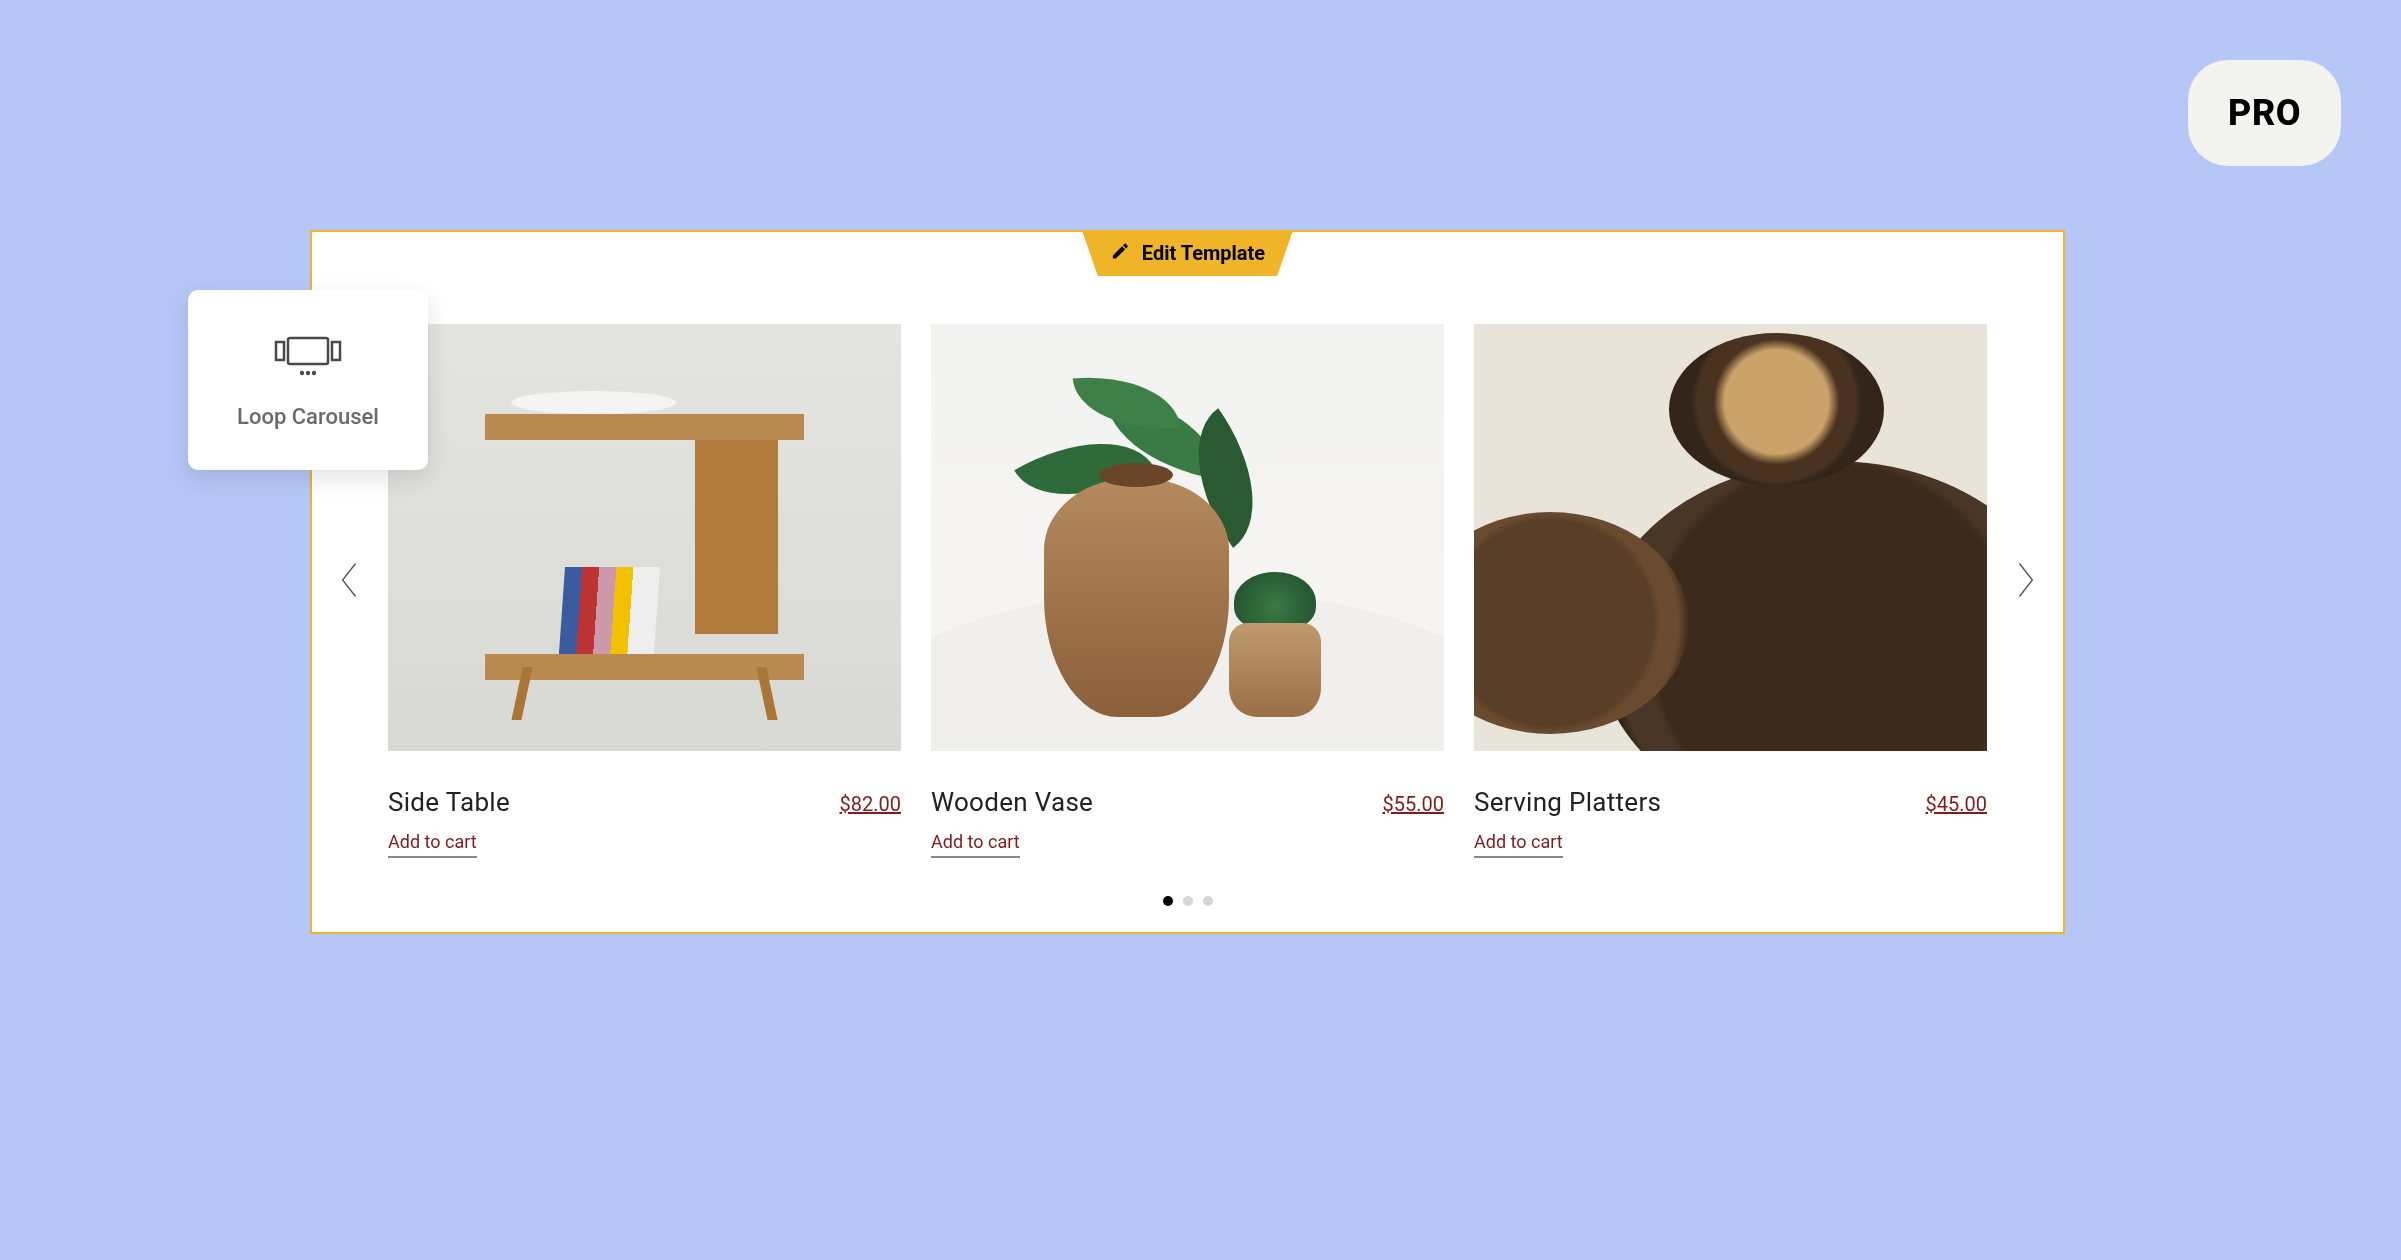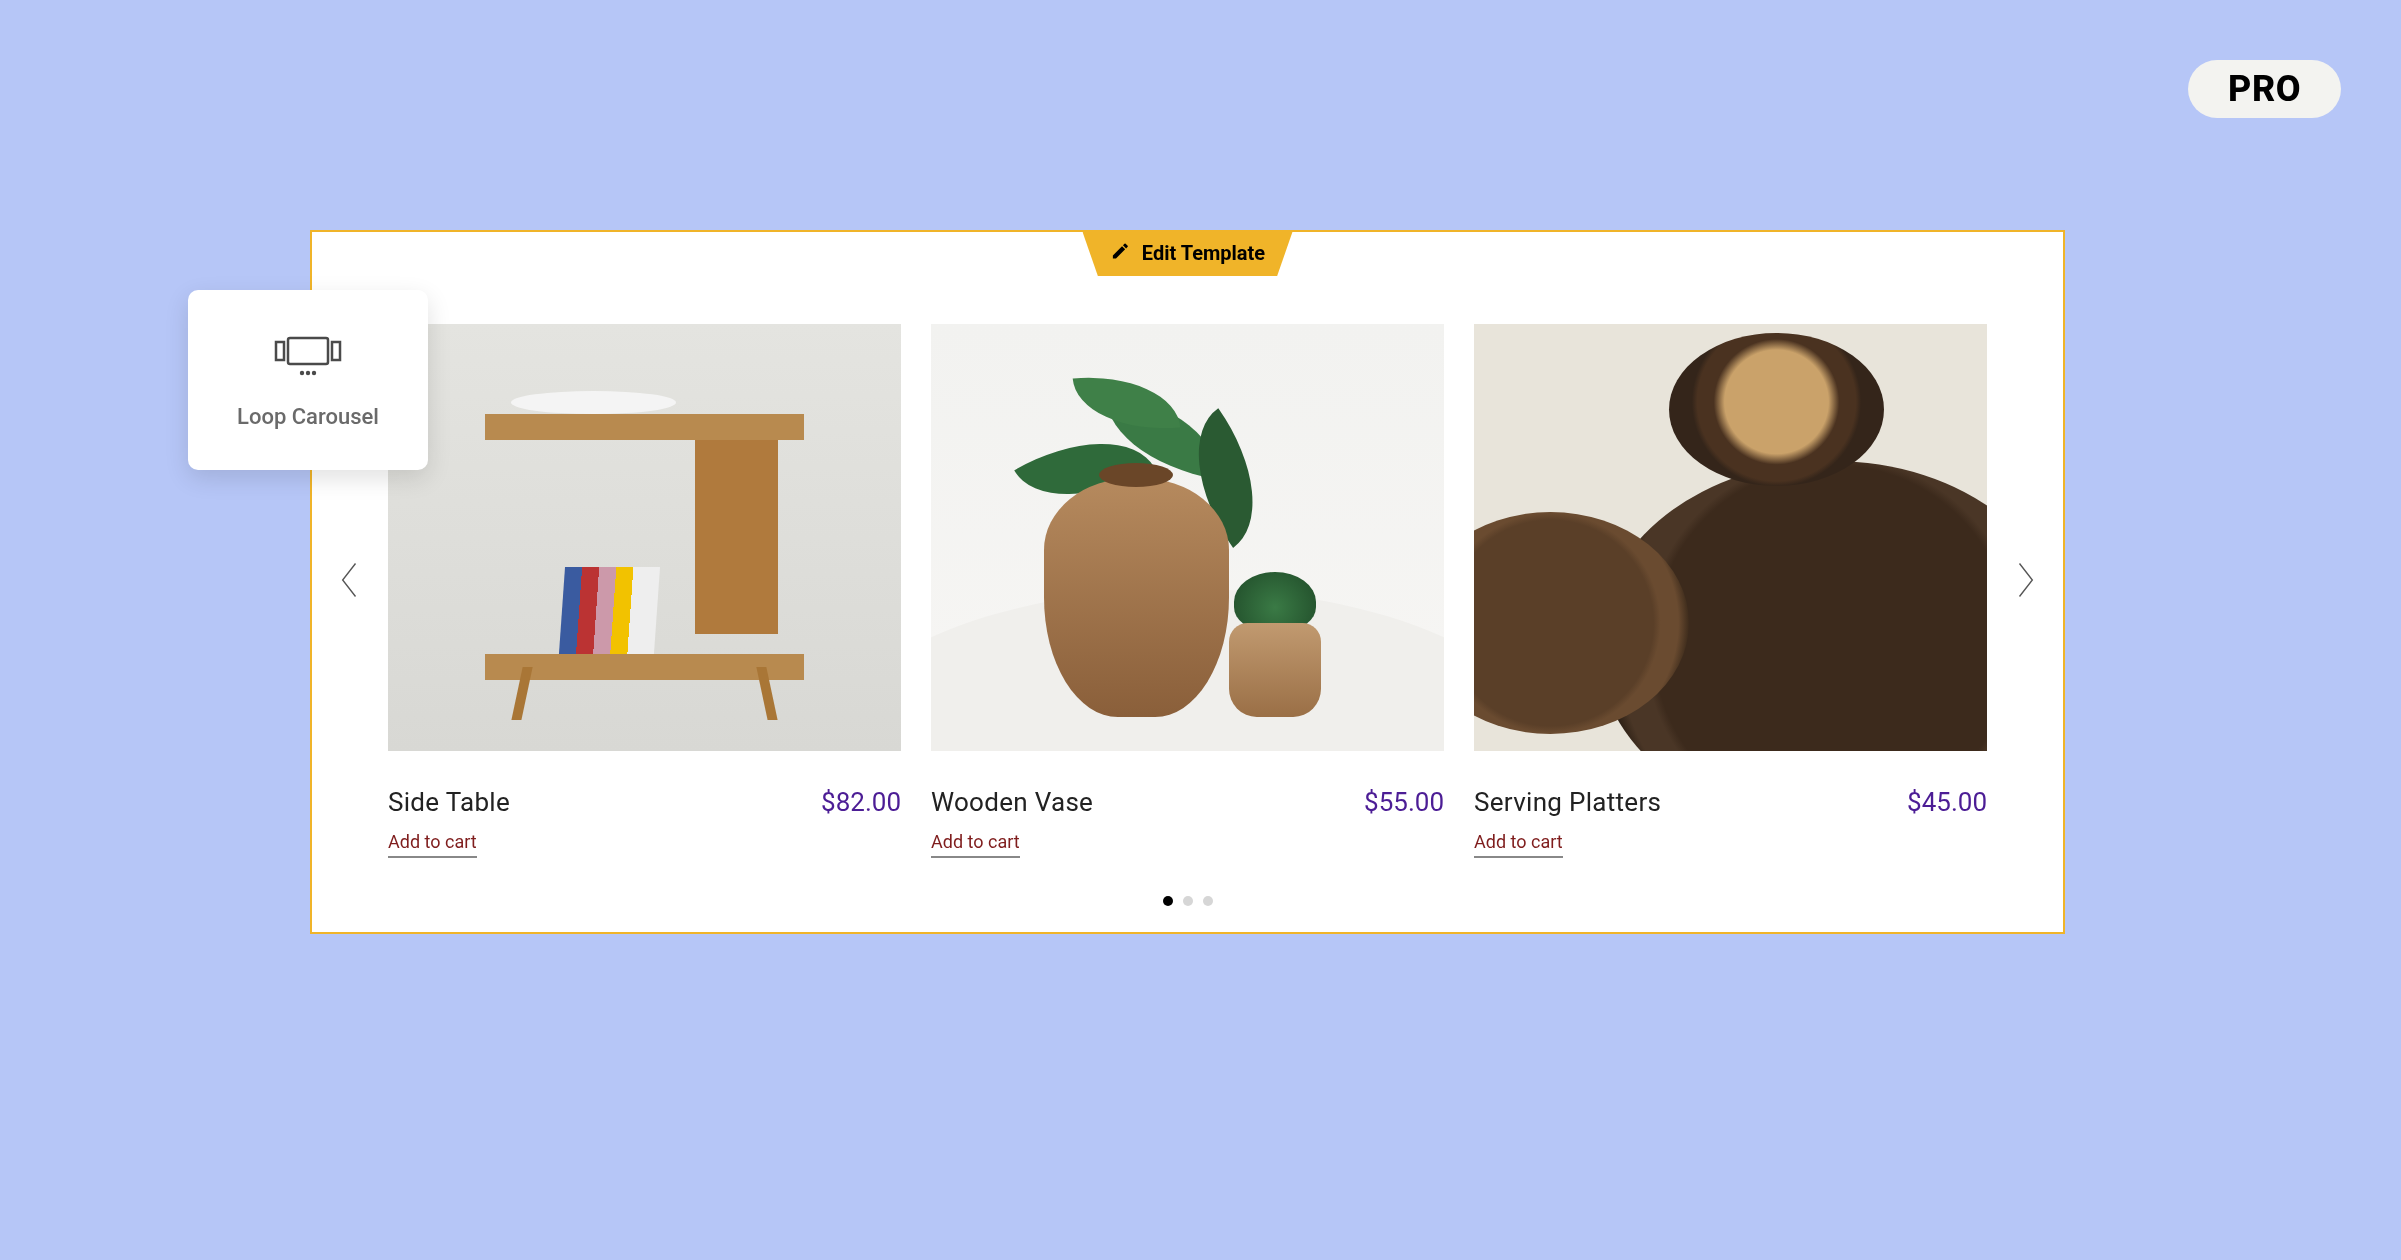--- a/index.html
+++ b/index.html
@@ -11,21 +11,21 @@
     position: relative;
     overflow: hidden;
   }
 
   .pro-badge {
     position: absolute;
     top: 60px;
     right: 60px;
     background: #f3f3f0;
     border-radius: 40px;
-    padding: 8px 40px;
+    padding: 32px 40px;
     font-weight: 800;
     font-size: 36px;
     color: #000;
     letter-spacing: 0.5px;
   }
 
   .carousel-frame {
     position: absolute;
     left: 310px;
     top: 230px;
@@ -96,23 +96,24 @@
     align-items: baseline;
     margin-top: 36px;
   }
   .card-title {
     font-size: 26px;
     font-weight: 400;
     color: #222;
     letter-spacing: 0.3px;
   }
   .card-price {
-    font-size: 26px;
+    font-size: 20px;
     font-weight: 400;
-    color: #4c1d95;
+    color: #7f1d1d;
+    text-decoration: underline;
   }
   .add-cart {
     margin-top: 14px;
     font-size: 18px;
     color: #7f1d1d;
     align-self: flex-start;
     border-bottom: 2px solid #888;
     padding-bottom: 4px;
     cursor: pointer;
   }

